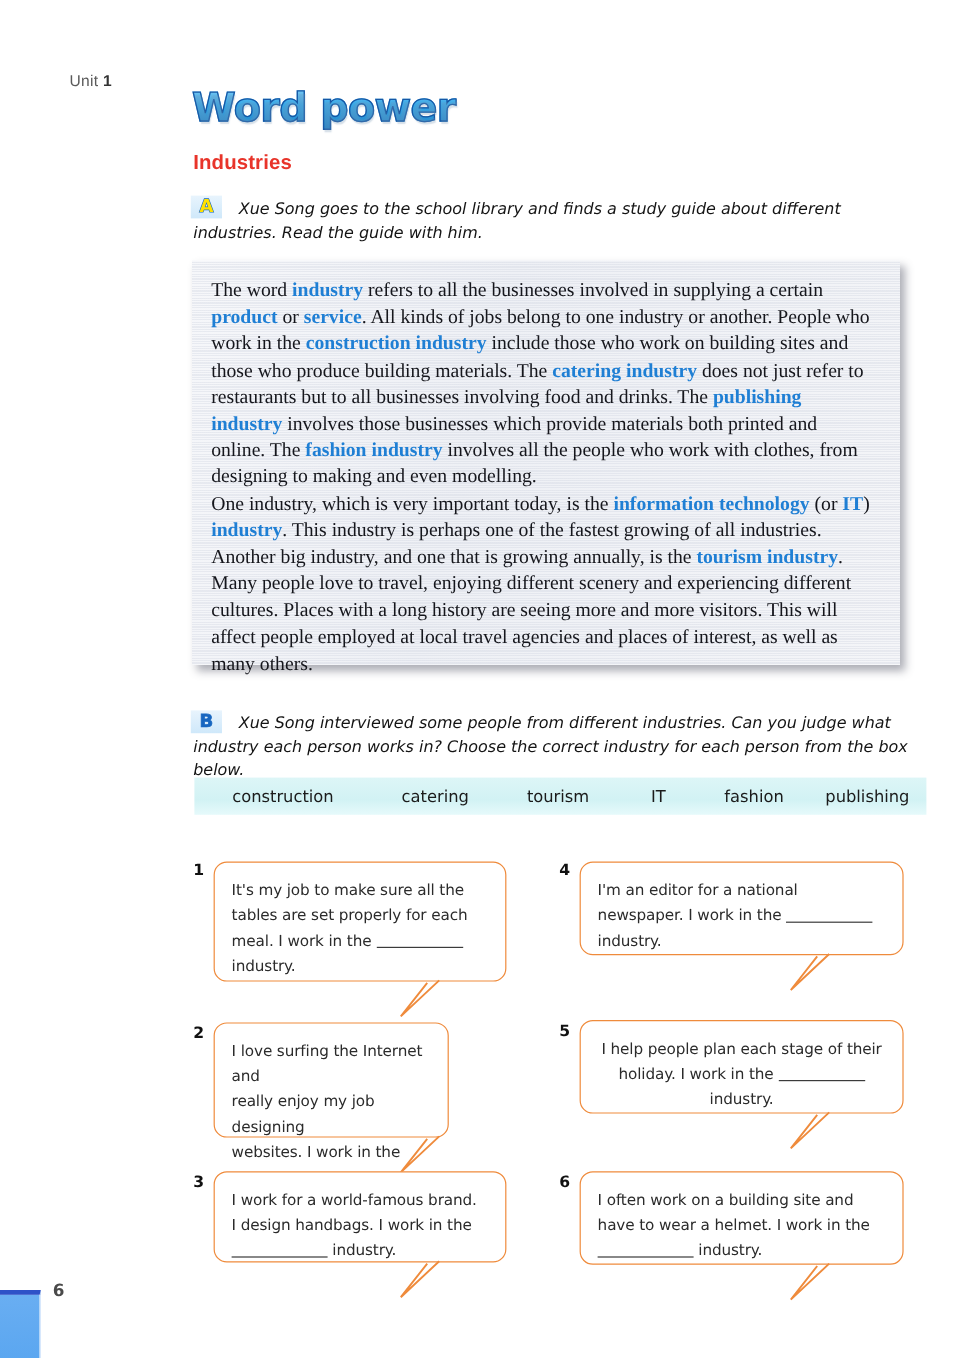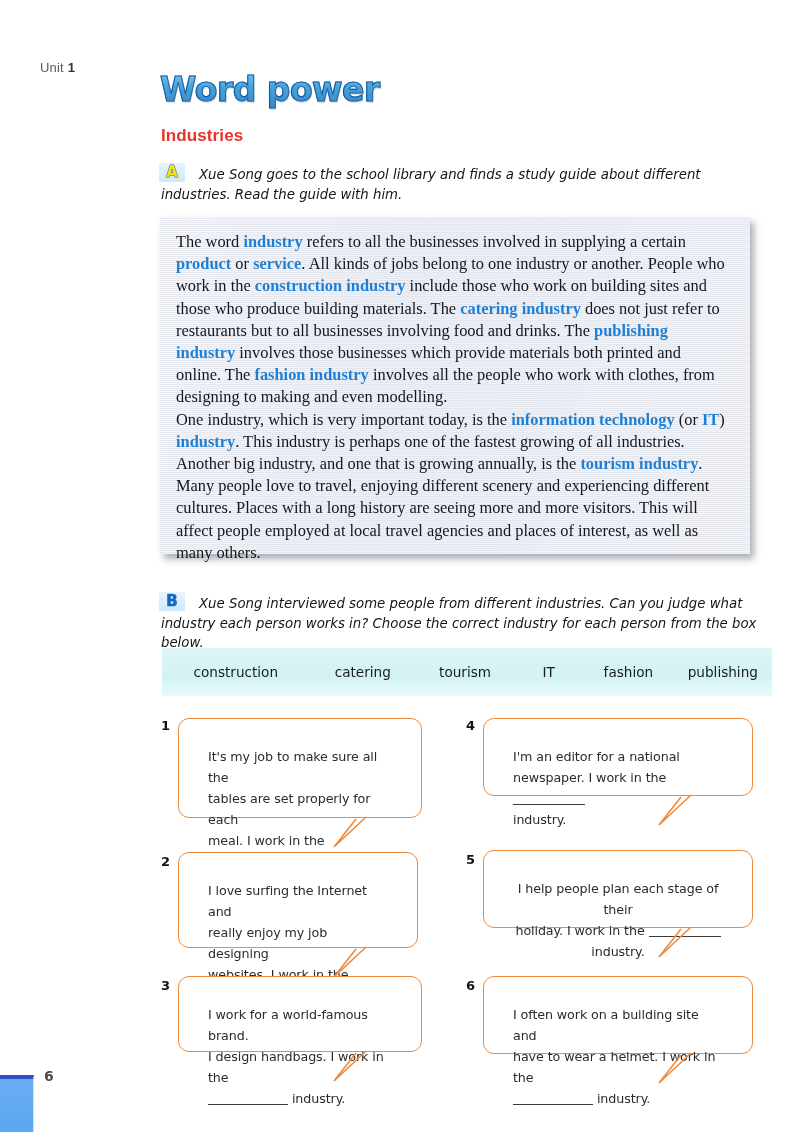--- a/index.html
+++ b/index.html
@@ -11,21 +11,21 @@
     width: 800px;
     height: 1132px;
     position: relative;
     font-family: "Liberation Sans", sans-serif;
     overflow: hidden;
   }
 
   
   .unit-label {
     position: absolute;
-    left: 40px;
+    left: 58px;
     top: 60px;
     font-size: 13px;
     color: #5a5a5a;
     letter-spacing: .2px;
   }
   .unit-label b { color: #333; font-weight: bold; }
 
   .title-word-power {
     position: absolute;
     left: 160px;
@@ -121,21 +121,21 @@
     color: #1f7fd4;
     font-weight: bold;
   }
 
   
   .word-bank {
     position: absolute;
     left: 162px;
     top: 648px;
     width: 610px;
-    height: 48px;
+    height: 31px;
     background: linear-gradient(180deg,#ddf6f7 0%,#d2f2f4 60%,#e6fafb 100%);
     display: flex;
     align-items: center;
   }
   .word-bank .w {
     font-size: 13.6px;
     color: #1b1b1b;
     text-align: center;
     font-family: "DejaVu Sans", sans-serif;
   }
@@ -157,21 +157,21 @@
   }
   .bubble {
     position: absolute;
     box-sizing: border-box;
     border: 1.6px solid #ef8b3c;
     border-radius: 11px;
     background: #fff;
     padding: 12px 14px 10px 14px;
   }
   .bubble p {
-    margin: 15px;
+    margin: 0;
     font-size: 12.7px;
     line-height: 21px;
     color: #2b2b2b;
     font-family: "DejaVu Sans", sans-serif;
     letter-spacing: -.1px;
   }
   .blank {
     display: inline-block;
     width: 72px;
     border-bottom: 1.2px solid #3b3b3b;
@@ -245,21 +245,21 @@
     <span>meal. I work in the </span><span class="blank"></span><br>
     <span>industry.</span></p>
   </div>
   <svg class="tail" style="left:330px; top:815px;" viewBox="0 0 40 36">
     <path d="M36 2 L4 32 L26 4" fill="none" stroke="#ef8b3c" stroke-width="1.6"></path>
   </svg>
 </div>
 
 <div class="item">
   <div class="item-num" style="left:161px; top:854px;">2</div>
-  <div class="bubble" style="left:178px; top:852px; width:240px; height:96px;">
+  <div class="bubble" style="left:178px; top:852px; width:196px; height:96px;">
     <p><span>I love surfing the Internet and</span><br>
     <span>really enjoy my job designing</span><br>
     <span>websites. I work in the </span><span class="blank"></span><br>
     <span>industry.</span></p>
   </div>
   <svg class="tail" style="left:330px; top:945px;" viewBox="0 0 40 36">
     <path d="M36 2 L4 32 L26 4" fill="none" stroke="#ef8b3c" stroke-width="1.6"></path>
   </svg>
 </div>
 

